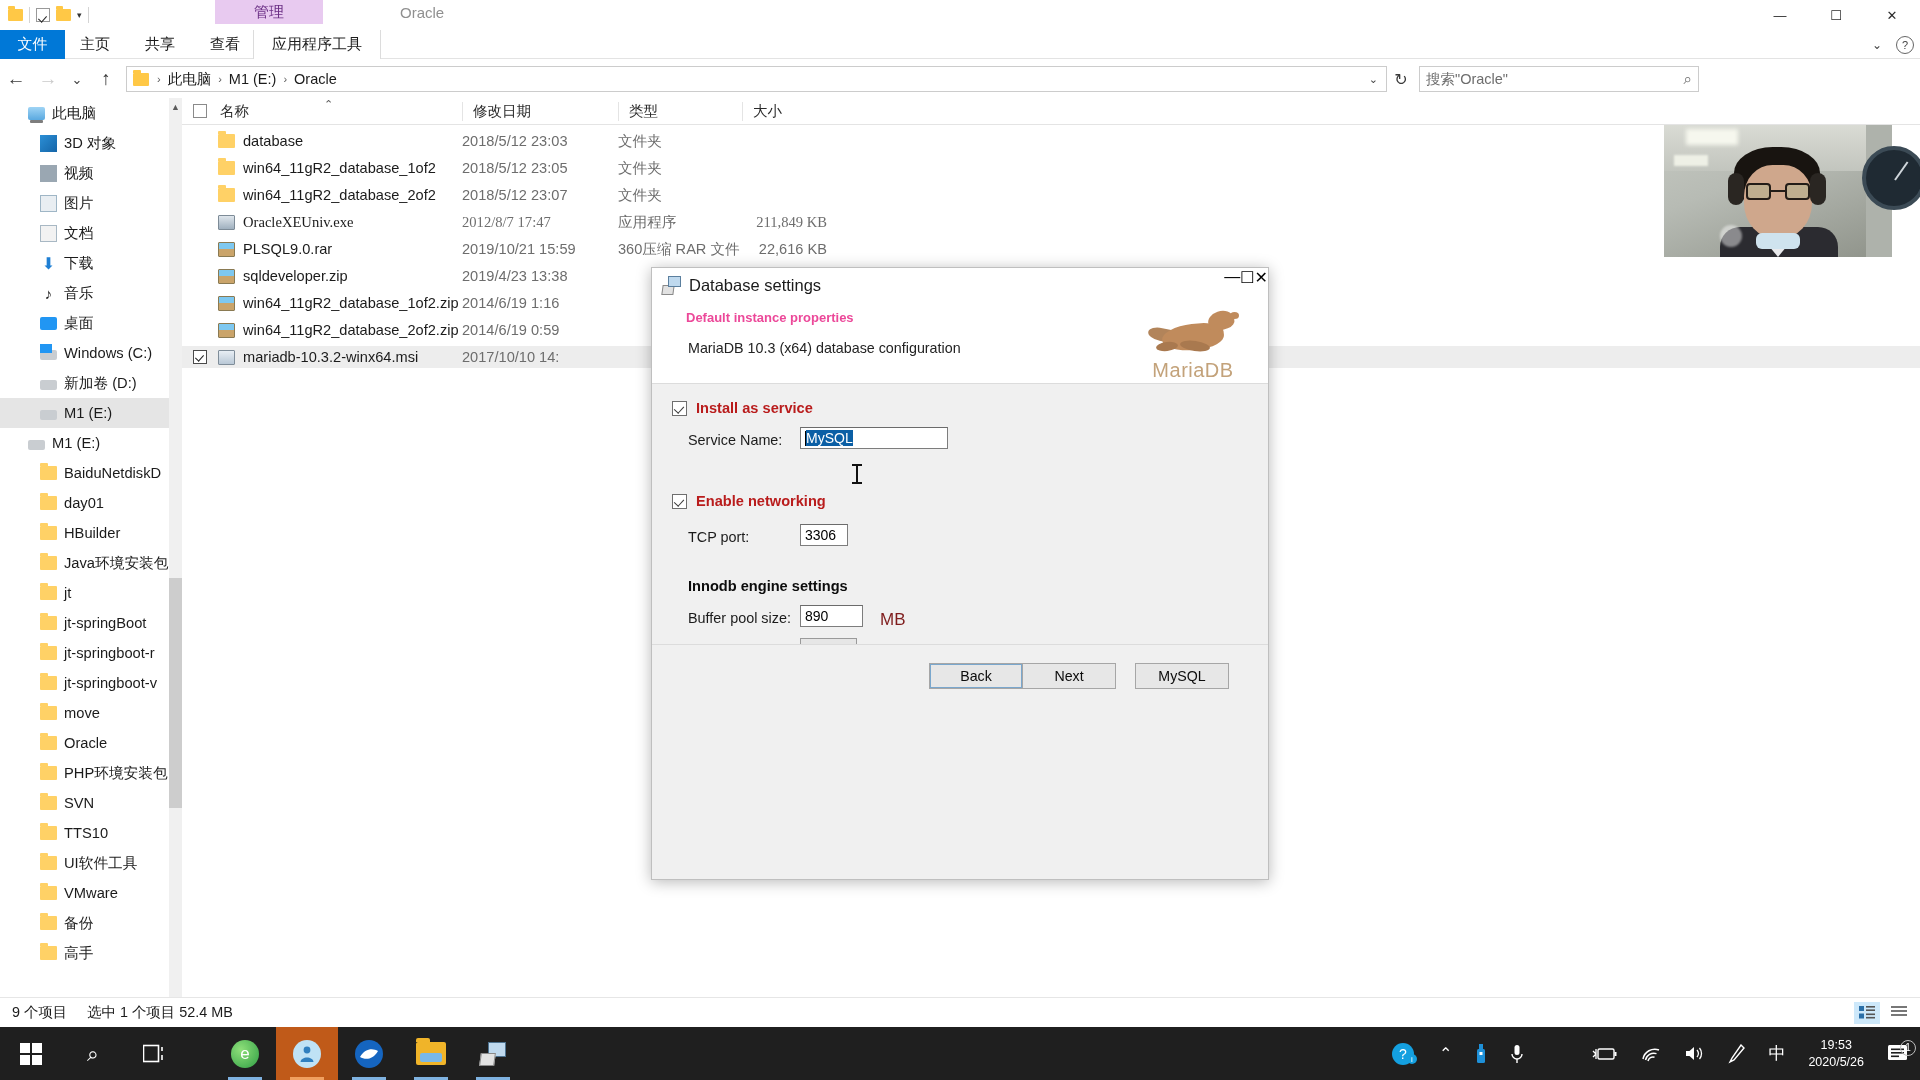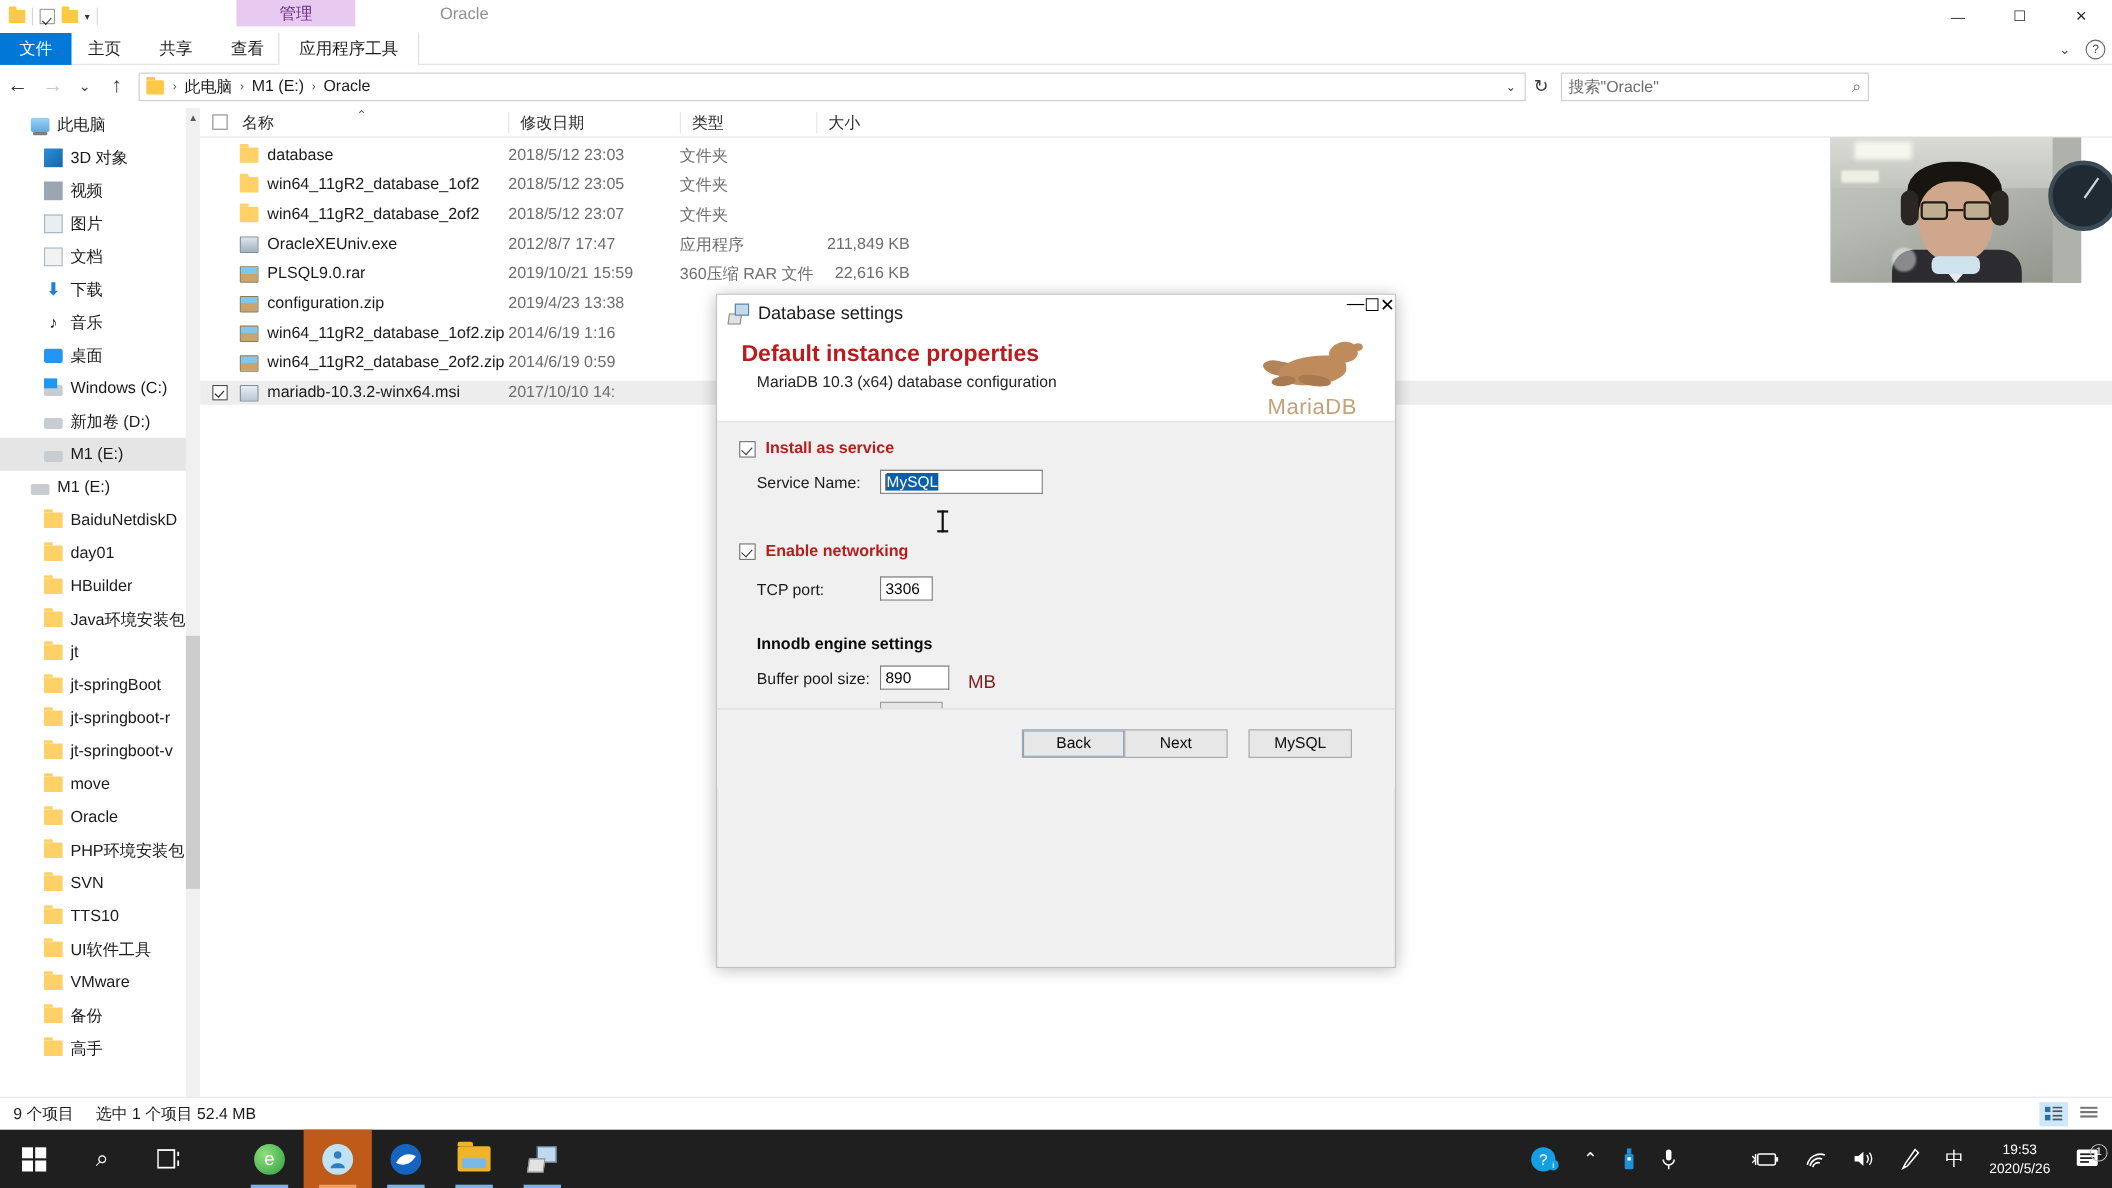--- a/index.html
+++ b/index.html
@@ -238,21 +238,21 @@
   }
   .dlg-ico { width: 19px; height: 19px; position: relative; margin-right: 8px;}
   .dlg-ico .scr { position:absolute; right:0; top:0; width:13px; height:11px; background:#bfd9ee; border:1px solid #5b7f9e;}
   .dlg-ico .base{ position:absolute; left:0; bottom:0; width:12px; height:10px; background:#e2e2e2; border:1px solid #8a8a8a; transform:skewX(-8deg);}
   .dlg-title-text { font-size: 16.5px; color: #1b1b1b; }
   .dlg-wincontrols { position: absolute; right: 0; top: 0; height: 34px; display: flex; }
 
   .dlg-header {
     height: 82px; background: #ffffff; border-bottom: 1px solid #dcdcdc; position: relative;
   }
-  .dlg-h1 { position:absolute; left: 22px; top: 8px; font-size: 21px; font-weight: bold; color: #b91c1c;}
+  .dlg-h1 { position:absolute; left: 34px; top: 8px; font-size: 13px; font-weight: bold; color: #ec4899;}
   .dlg-h2 { position:absolute; left: 36px; top: 38px; font-size: 14.3px; color: #232323;}
   .mariadb-logo { position: absolute; right: 14px; top: 2px; width: 122px; height: 78px; }
   .mdb-text { position:absolute; left:0; bottom:0; width:122px; text-align:center; font-size: 20px; color: #c3a27a; font-family:"Liberation Sans",sans-serif; letter-spacing:0.5px;}
   .seal { position:absolute; left: 14px; top: 4px; width: 100px; height: 48px; }
   .seal .bodyp { position:absolute; left:16px; top:16px; width:62px; height:26px; background:#c08b5c; border-radius: 50% 40% 45% 50%; transform: rotate(-6deg);}
   .seal .head { position:absolute; left:62px; top:3px; width:26px; height:19px; background:#c08b5c; border-radius: 55% 60% 40% 40%; transform: rotate(-18deg);}
   .seal .nose { position:absolute; left:84px; top:4px; width:9px; height:7px; background:#c08b5c; border-radius:50%;}
   .seal .tail { position:absolute; left:2px; top:20px; width:26px; height:13px; background:#b2845a; border-radius:50% 10% 10% 50%; transform:rotate(12deg);}
   .seal .fin  { position:absolute; left:34px; top:33px; width:30px; height:10px; background:#a9794f; border-radius:50%; transform:rotate(8deg);}
   .seal .fin2 { position:absolute; left:10px; top:34px; width:22px; height:9px; background:#a9794f; border-radius:50%; transform:rotate(-6deg);}
@@ -528,42 +528,42 @@
             </div>
             <div class="frow" style="top: 86px;">
               <span class="fname">
                 <span class="ficon folder"></span>
                 <span>win64_11gR2_database_2of2</span>
               </span>
               <span class="fdate">2018/5/12 23:07</span>
               <span class="ftype">文件夹</span>
               <span class="fsize"></span>
             </div>
-            <div class="frow" style="top: 113px;">
+            <div class="frow" style="top: 113px; font-family: Liberation Serif, serif;">
               <span class="fname">
                 <span class="ficon exe"></span>
                 <span>OracleXEUniv.exe</span>
               </span>
               <span class="fdate">2012/8/7 17:47</span>
               <span class="ftype">应用程序</span>
               <span class="fsize">211,849 KB</span>
             </div>
             <div class="frow" style="top: 140px;">
               <span class="fname">
                 <span class="ficon arch"></span>
                 <span>PLSQL9.0.rar</span>
               </span>
               <span class="fdate">2019/10/21 15:59</span>
               <span class="ftype">360压缩 RAR 文件</span>
               <span class="fsize">22,616 KB</span>
             </div>
             <div class="frow" style="top: 167px;">
               <span class="fname">
                 <span class="ficon arch"></span>
-                <span>configuration.zip</span>
+                <span>sqldeveloper.zip</span>
               </span>
               <span class="fdate">2019/4/23 13:38</span>
               <span class="ftype"></span>
               <span class="fsize"></span>
             </div>
             <div class="frow" style="top: 194px;">
               <span class="fname">
                 <span class="ficon arch"></span>
                 <span>win64_11gR2_database_1of2.zip</span>
               </span>

